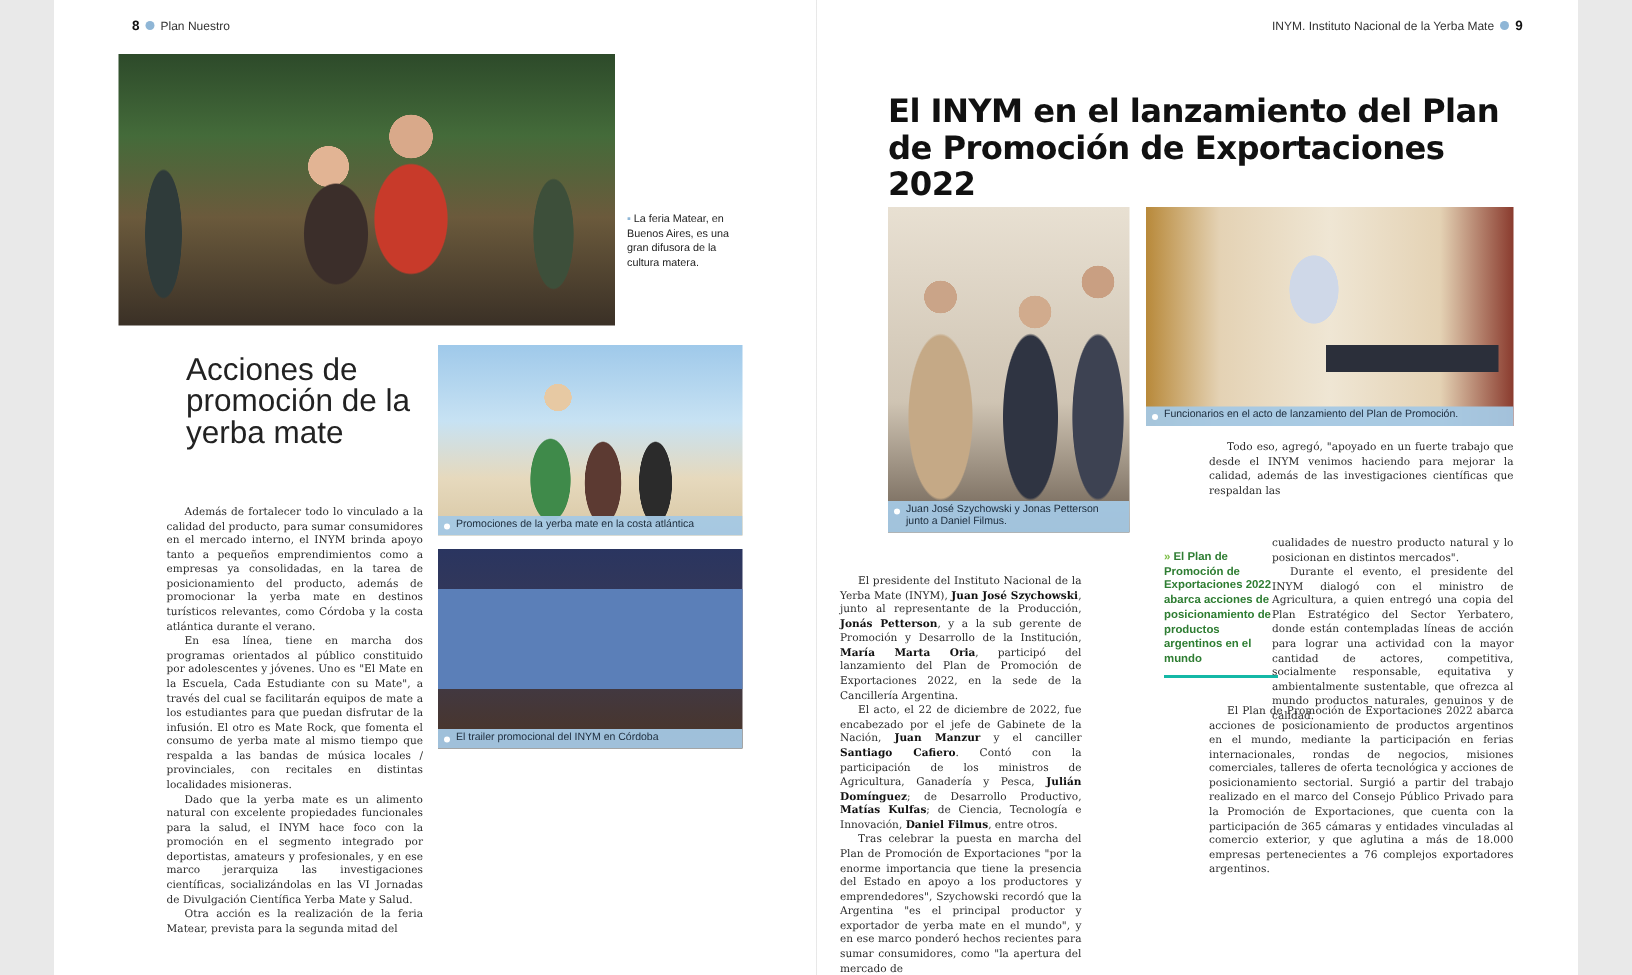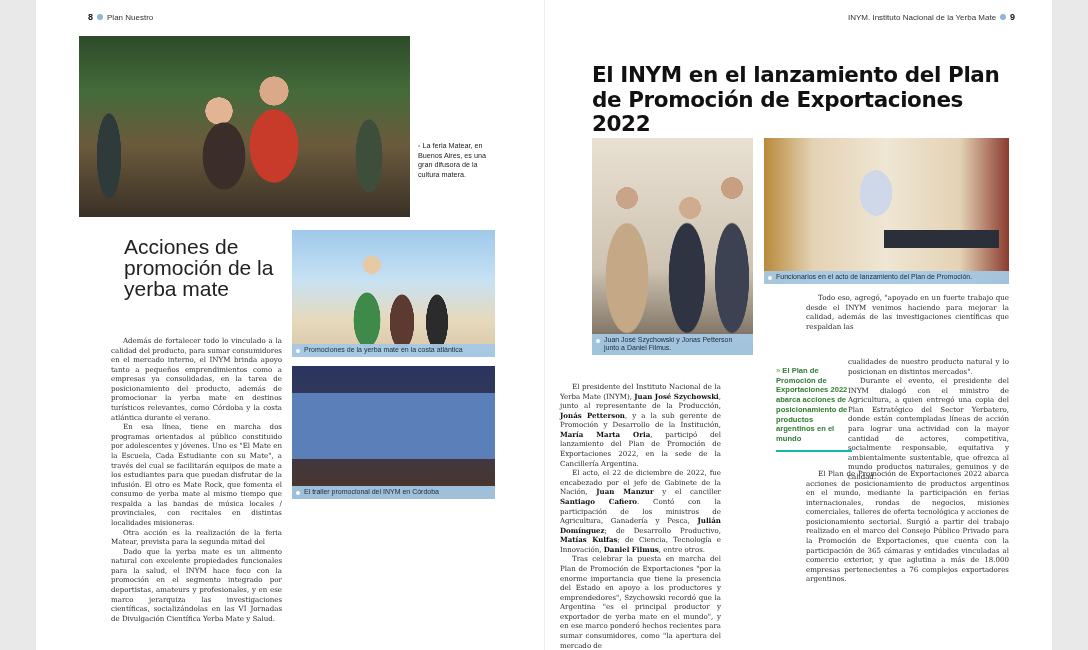--- a/index.html
+++ b/index.html
@@ -76,22 +76,22 @@
 <div class="photo p-playa">
   <div class="cap">Promociones  de la yerba mate en la costa atlántica</div>
 </div>
 <div class="photo p-trailer">
   <div class="cap">El trailer promocional del INYM en Córdoba</div>
 </div>
 
 <div class="col" style="left:111px;top:316px;width:171px;margin-top:20px;">
   <p>Además de fortalecer todo lo vinculado a la calidad del producto, para sumar consumidores en el mercado interno, el INYM brinda apoyo tanto a pequeños emprendimientos como a empresas ya consolidadas, en la tarea de posicionamiento del producto, además de promocionar la yerba mate en destinos turísticos relevantes, como Córdoba y la costa atlántica durante el verano.</p>
   <p>En esa línea, tiene en marcha dos programas orientados al público constituido por adolescentes y jóvenes. Uno es "El Mate en la Escuela, Cada Estudiante con su Mate", a través del cual se facilitarán equipos de mate a los estudiantes para que puedan disfrutar de la infusión. El otro es Mate Rock, que fomenta el consumo de yerba mate al mismo tiempo que respalda a las bandas de música locales / provinciales, con recitales en distintas localidades misioneras.</p>
+  <p>Dado que la yerba mate es un alimento natural con excelente propiedades funcionales  para la salud, el INYM hace foco con la promoción en el segmento integrado por deportistas, amateurs y profesionales, y en ese marco jerarquiza las investigaciones científicas, socializándolas en las VI Jornadas de Divulgación Científica Yerba Mate y Salud.</p>
   <p>Otra acción es la realización de la feria Matear, prevista para la segunda mitad del</p>
-  <p>Dado que la yerba mate es un alimento natural con excelente propiedades funcionales  para la salud, el INYM hace foco con la promoción en el segmento integrado por deportistas, amateurs y profesionales, y en ese marco jerarquiza las investigaciones científicas, socializándolas en las VI Jornadas de Divulgación Científica Yerba Mate y Salud.</p>
 </div>
 <div class="col" style="left:293px;top:509px;width:200px;">
 </div>
 
 <div class="folio" style="left:848px;justify-content:flex-end;">
   <span>INYM. Instituto Nacional de la Yerba Mate</span>
   <span class="dot"></span>
   <span class="num">9</span>
 </div>
 

